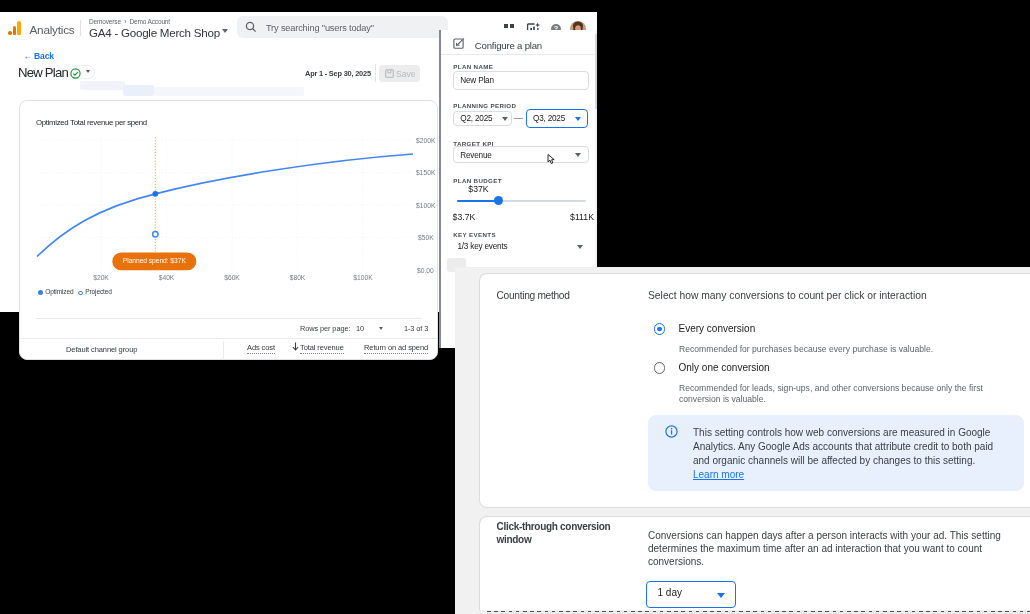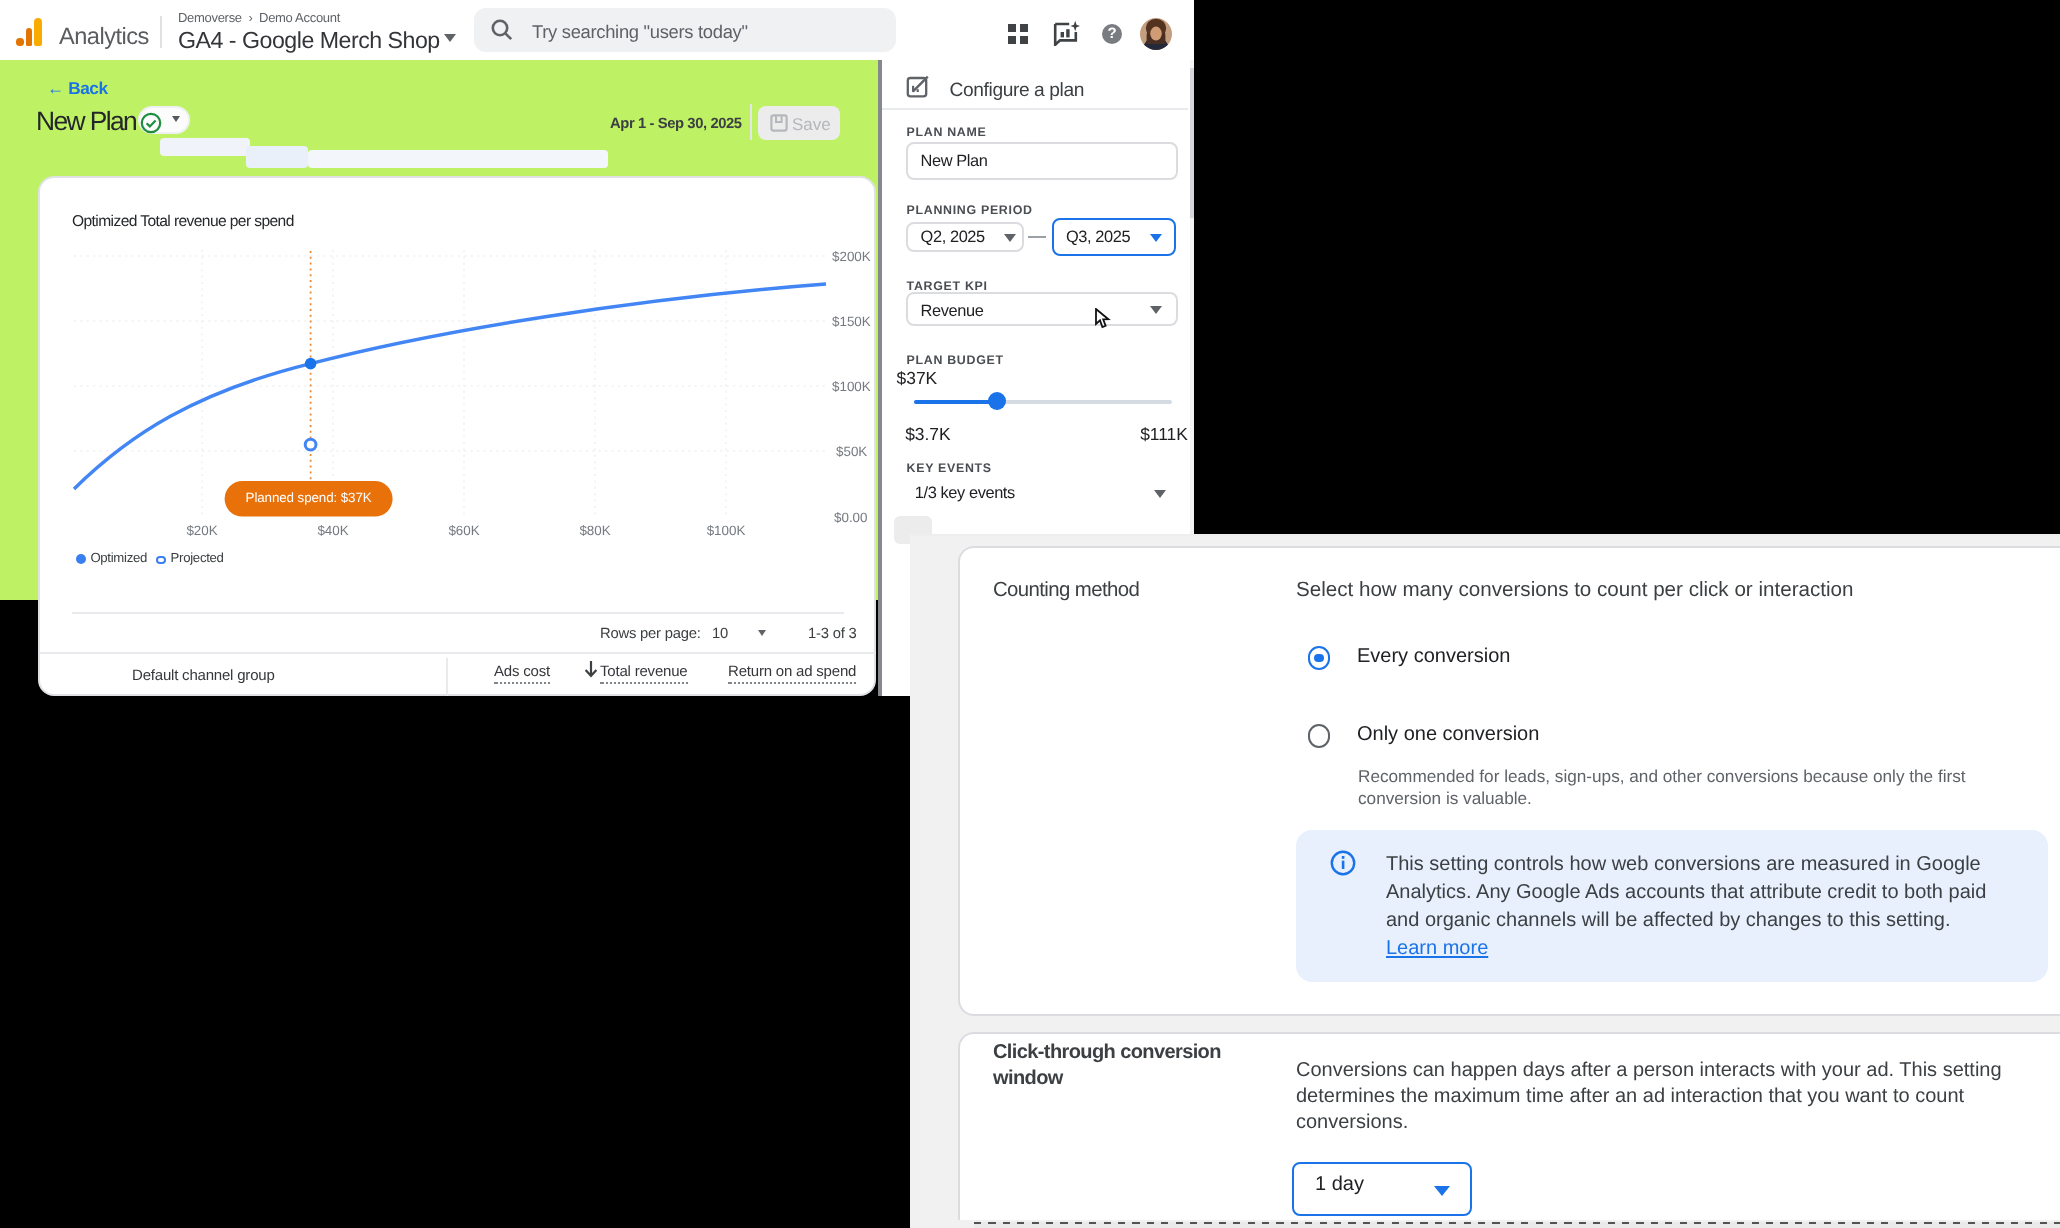--- a/index.html
+++ b/index.html
@@ -2,21 +2,21 @@
 <html><head>
 <meta charset="utf-8">
 <style>
 * { margin:0; padding:0; box-sizing:border-box; }
 html,body { width:1030px; height:614px; }
 body { font-family:"Liberation Sans", sans-serif; background:#000; overflow:hidden; }
 #canvas { position:relative; width:1030px; height:614px; background:#000; overflow:hidden; }
 .abs { position:absolute; }
 
 
-#ga { left:0; top:0; width:597px; height:300px; background:#bef264; }
+#ga { left:0; top:12px; width:597px; height:300px; background:#ffffff; }
 #ga-header { left:0; top:0; width:597px; height:30px; background:#fff; }
 .logo-dot { left:8px; top:19px; width:3.6px; height:3.6px; border-radius:50%; background:#e37400; }
 .logo-bar1 { left:12.6px; top:14.4px; width:3.8px; height:8.4px; border-radius:2px 2px 1px 1px; background:#e37400; }
 .logo-bar2 { left:17.3px; top:9px; width:3.8px; height:13.8px; border-radius:2px 2px 1px 1px; background:#f9ab00; }
 #an-text { left:29.5px; top:10.5px; font-size:11.8px; color:#5a5c60; letter-spacing:-0.25px;}
 #hdr-div { left:80px; top:8px; width:1px; height:16px; background:#dfe1e5; }
 #crumb { left:89px; top:5.5px; font-size:6.5px; color:#5f6368; letter-spacing:-0.15px;}
 #prop { left:89px; top:13.5px; font-size:11.6px; color:#333539; letter-spacing:-0.25px;}
 #prop-arrow { left:222px; top:17px; width:0; height:0; border-left:3.5px solid transparent; border-right:3.5px solid transparent; border-top:4px solid #5f6368; }
 #search { left:237px; top:4px; width:211px; height:22px; background:#f0f1f2; border-radius:6px; }
@@ -235,21 +235,21 @@
 
     <div class="plabel" style="left:12px;top:109.5px">TARGET KPI</div>
     <div class="pselect" style="left:11.8px;top:115.8px;width:135.5px;height:17.6px"></div>
     <div class="seltxt" style="left:19px;top:120.5px">Revenue</div>
     <div class="selarr" style="left:134px;top:123px"></div>
     <svg class="abs" style="left:106px;top:124px" width="9" height="11" viewBox="0 0 9 11">
       <path d="M1 0.5 L1 8 L3 6.2 L4.2 9.5 L5.8 8.9 L4.6 5.7 L7.2 5.6 Z" fill="#fff" stroke="#111" stroke-width="0.9"></path>
     </svg>
 
     <div class="plabel" style="left:12px;top:146.5px">PLAN BUDGET</div>
-    <div class="abs" style="left:7px;top:153.8px;font-size:8.7px;color:#202124">$37K</div>
+    <div class="abs" style="left:27px;top:153.8px;font-size:8.7px;color:#202124">$37K</div>
     <div class="abs" style="left:16px;top:169.5px;width:128.5px;height:2.6px;border-radius:2px;background:#d5dbe3"></div>
     <div class="abs" style="left:16px;top:169.5px;width:41px;height:2.6px;border-radius:2px;background:#1a73e8"></div>
     <div class="abs" style="left:52.3px;top:166.2px;width:9px;height:9px;border-radius:50%;background:#1a73e8"></div>
     <div class="abs" style="left:11.3px;top:182.4px;font-size:8.7px;color:#202124">$3.7K</div>
     <div class="abs" style="left:128.8px;top:182.4px;font-size:8.7px;color:#202124">$111K</div>
 
     <div class="plabel" style="left:12px;top:200.6px">KEY EVENTS</div>
         <div class="seltxt" style="left:16.1px;top:212px">1/3 key events</div>
     <div class="selarr" style="left:136px;top:215px"></div>
     <div class="abs" style="left:6px;top:228px;width:19px;height:14px;border-radius:3px;background:#ececec"></div>
@@ -258,20 +258,21 @@
   </div>
 
   <div id="ads" class="abs">
     <div id="acard1" class="abs">
       <div class="abs" style="left:17px;top:15.5px;font-size:10.2px;font-weight:normal;color:#3c4043;letter-spacing:-0.3px">Counting method</div>
       <div class="abs" style="left:168.5px;top:16px;font-size:10.3px;color:#3c4043">Select how many conversions to count per click or interaction</div>
 
       <div class="radio abs" style="left:174.4px;top:49.3px;width:11.4px;height:11.4px;border:1.9px solid #1a73e8"></div>
       <div class="abs" style="left:177.8px;top:52.7px;width:4.6px;height:4.6px;border-radius:50%;background:#1a73e8"></div>
       <div class="abs" style="left:199px;top:49px;font-size:10px;color:#202124">Every conversion</div>
+      <div class="abs" style="left:199.5px;top:69.5px;font-size:8.6px;color:#5f6368">Recommended for purchases because every purchase is valuable.</div>
 
       <div class="radio abs" style="left:174.4px;top:88.3px;width:11.4px;height:11.4px;border:1.6px solid #5f6368"></div>
       <div class="abs" style="left:199px;top:88px;font-size:10px;color:#202124">Only one conversion</div>
       <div class="abs" style="left:199.5px;top:108.5px;font-size:8.6px;color:#5f6368;line-height:11.5px">Recommended for leads, sign-ups, and other conversions because only the first<br>conversion is valuable.</div>
       <div id="infobox" class="abs">
         <svg class="abs" style="left:17px;top:10px" width="13" height="13" viewBox="0 0 13 13">
           <circle cx="6.5" cy="6.5" r="5.6" fill="none" stroke="#1a73e8" stroke-width="1.2"></circle>
           <rect x="5.9" y="5.3" width="1.3" height="4.2" fill="#1a73e8"></rect>
           <rect x="5.9" y="3" width="1.3" height="1.4" fill="#1a73e8"></rect>
         </svg>

